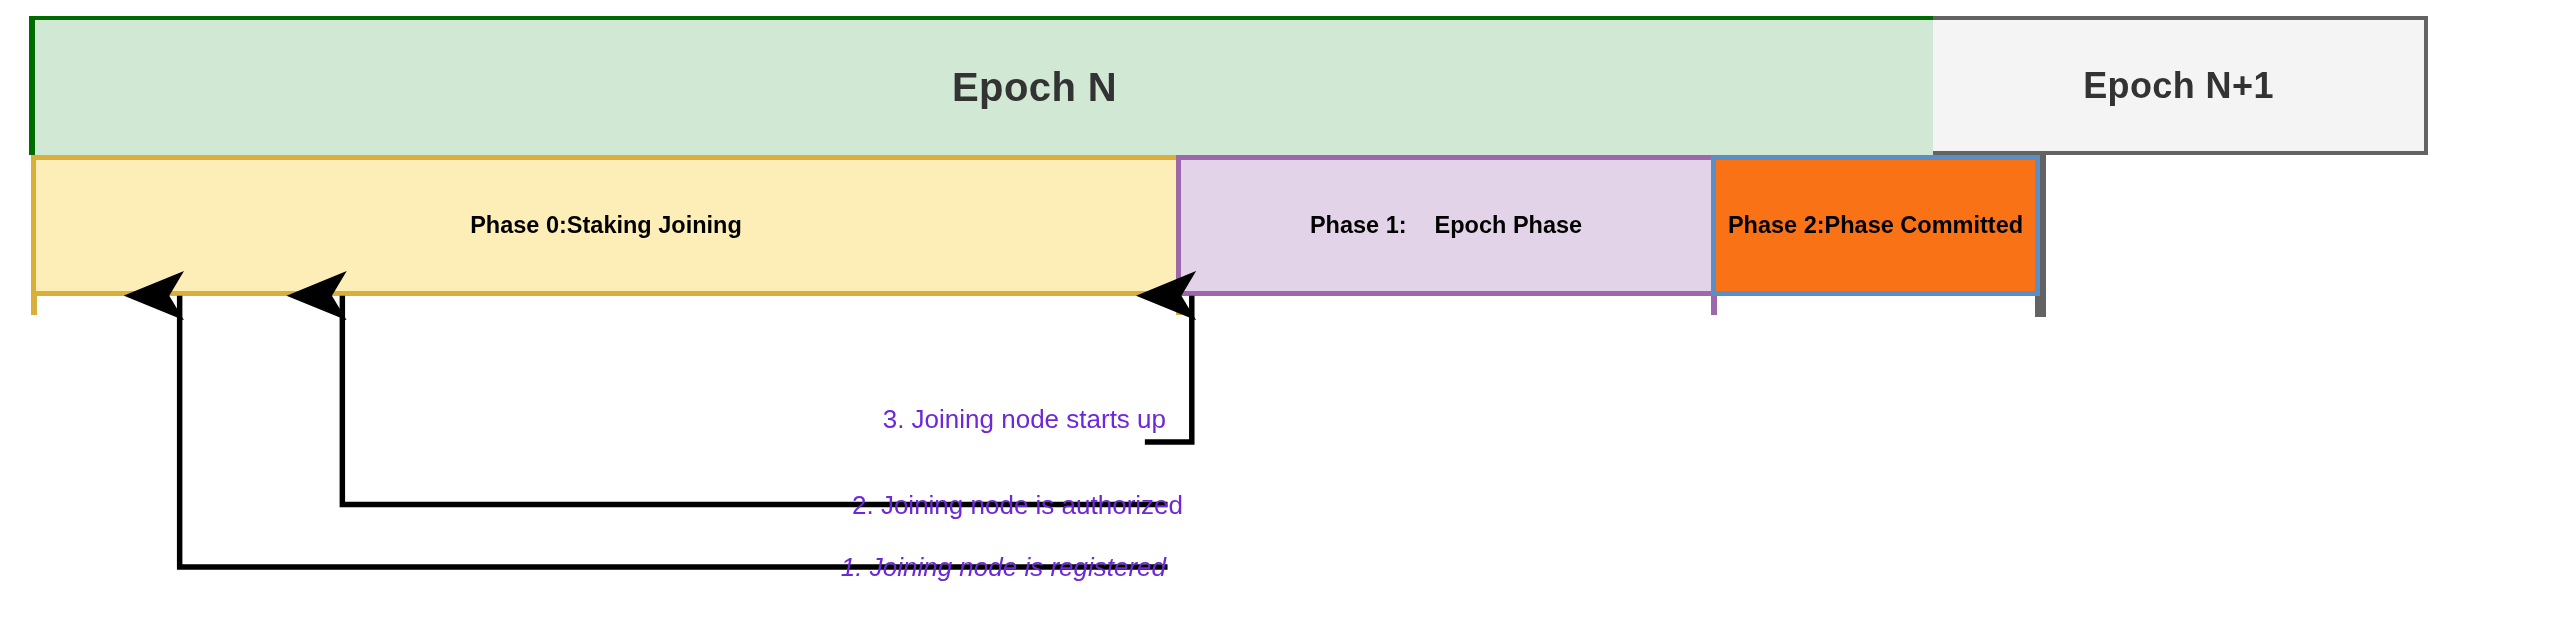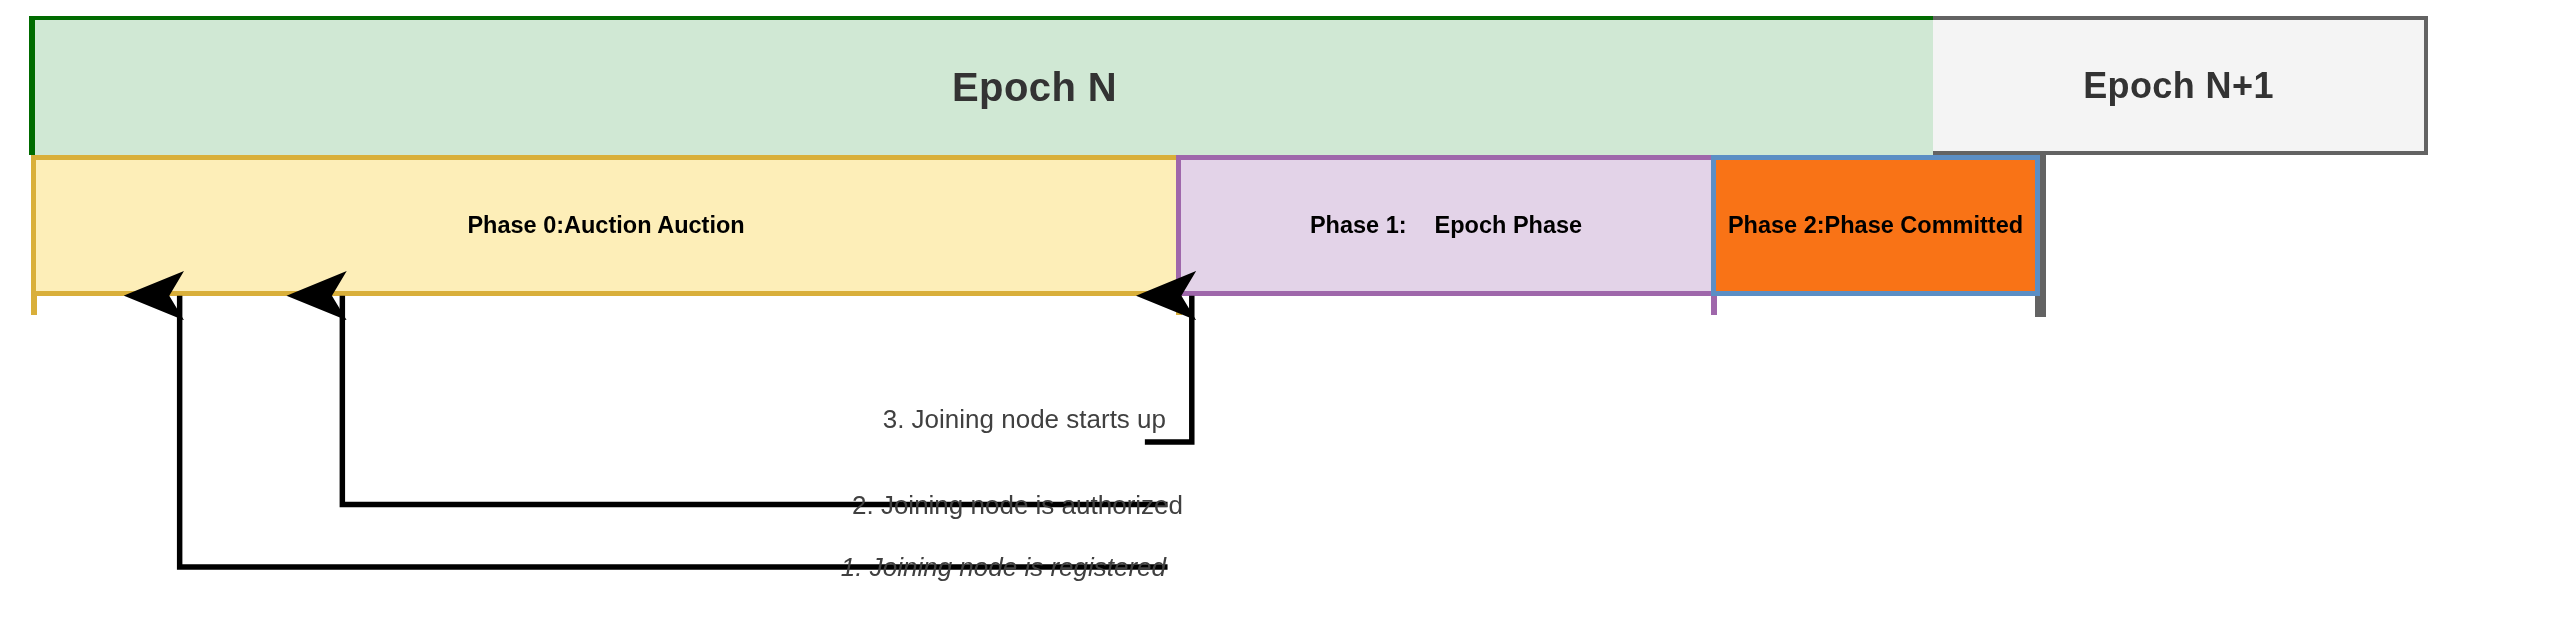--- a/index.html
+++ b/index.html
@@ -129,21 +129,21 @@
     left: 0;
     top: 0;
     width: 2576px;
     height: 632px;
     pointer-events: none;
   }
 
   
   .callout-label {
     font-size: 26px;
-    color: #404040;
+    color: #6d28d9;
     white-space: nowrap;
     text-align: right;
     transform: translateY(-50%);
   }
   #callout-label-3 { left: 689px; top: 419px; width: 477px; }
   #callout-label-2 { left: 706px; top: 505px; width: 477px; }
   #callout-label-1 { left: 689px; top: 567px; width: 477px; font-style: italic; }
 </style>
 </head>
 <body>
@@ -161,21 +161,21 @@
   <div class="abs" id="epoch-n1-box">
     <span id="epoch-n1-label">Epoch N+1</span>
   </div>
 
   <div class="abs phase-tick" id="tick-phase0-left"></div>
   <div class="abs phase-tick" id="tick-phase0-right"></div>
   <div class="abs phase-tick" id="tick-phase1-right"></div>
 
   <div class="abs phase-box" id="phase-0-box">
     <span class="phase-title">Phase 0:</span>
-    <span class="phase-sub">Auction Auction</span>
+    <span class="phase-sub">Staking Joining</span>
   </div>
 
   <div class="abs phase-box" id="phase-1-box">
     <span class="phase-title">Phase 1:</span>
     <span class="phase-sub">Epoch Phase</span>
   </div>
 
   <div class="abs phase-box" id="phase-2-box">
     <span class="phase-title">Phase 2:</span>
     <span class="phase-sub">Phase Committed</span>

